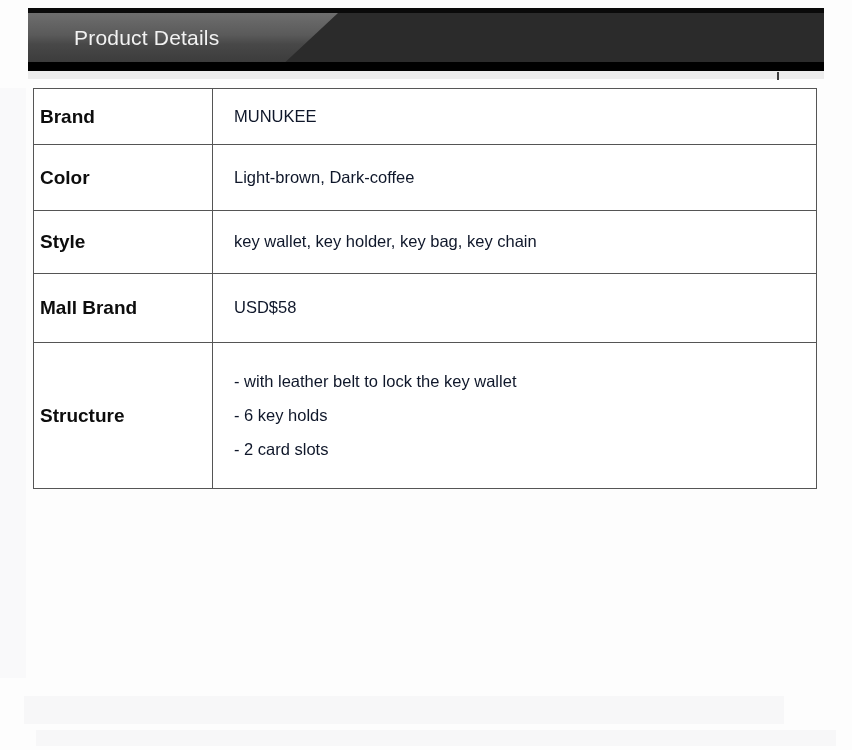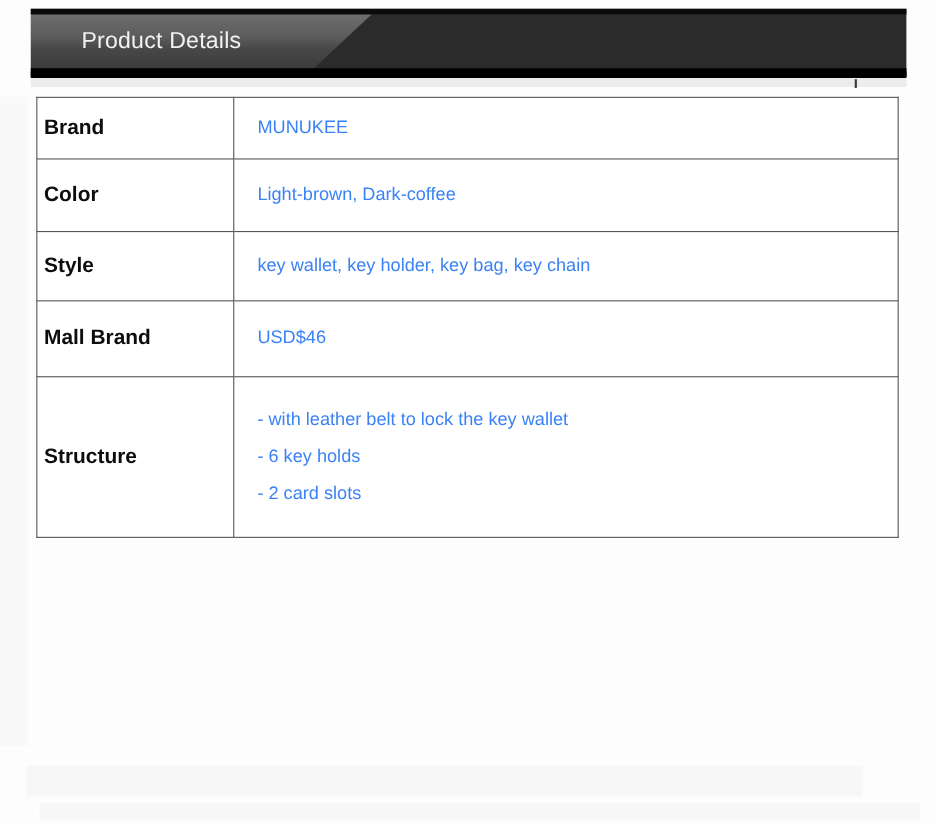--- a/index.html
+++ b/index.html
@@ -103,21 +103,21 @@
     width: 166px;
     text-align: left;
     font-weight: bold;
     font-size: 19px;
     color: #0d0d0d;
     padding: 4px 6px;
   }
   td.value-cell {
     text-align: left;
     font-size: 16.5px;
-    color: #3b82f6;
+    color: #0f172a;
     padding: 4px 6px 4px 21px;
     line-height: 1.52;
   }
   .value-line {
     display: block;
     white-space: nowrap;
   }
   .value-line + .value-line {
     margin-top: 9px;
   }
@@ -164,21 +164,21 @@
       </tr>
       <tr style="height: 63px;">
         <td class="label-cell">Style</td>
         <td class="value-cell">
           <span class="value-line">key wallet, key holder, key bag, key chain</span>
         </td>
       </tr>
       <tr style="height: 69px;">
         <td class="label-cell">Mall Brand</td>
         <td class="value-cell">
-          <span class="value-line">USD$46</span>
+          <span class="value-line">USD$58</span>
         </td>
       </tr>
       <tr style="height: 146px;">
         <td class="label-cell">Structure</td>
         <td class="value-cell">
           <span class="value-line">- with leather belt to lock the key wallet</span>
           <span class="value-line">- 6 key holds</span>
           <span class="value-line">- 2 card slots</span>
         </td>
       </tr>

